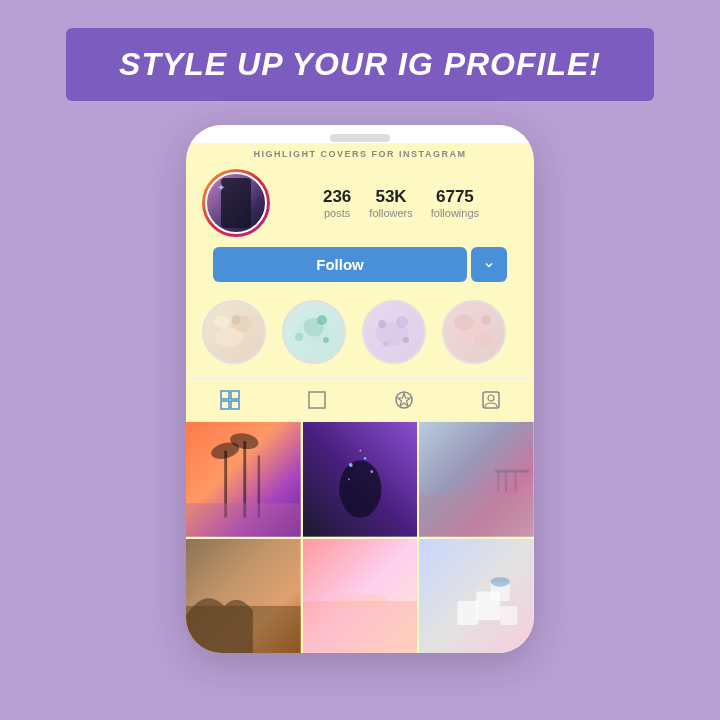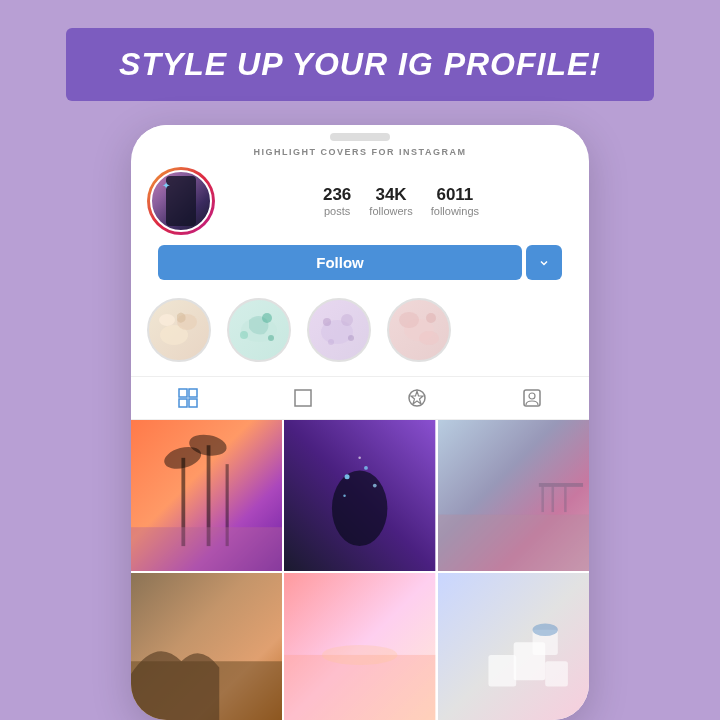--- a/index.html
+++ b/index.html
@@ -29,23 +29,23 @@
       color: white;
       font-size: 32px;
       font-weight: 900;
       text-transform: uppercase;
       letter-spacing: 1px;
       font-style: italic;
     }
 
     .phone-wrapper {
       margin-top: 24px;
-      background: #ffffff;
+      background: #fef9c3;
       border-radius: 36px;
-      width: 458px;
+      width: 348px;
       min-height: 500px;
       box-shadow: 0 10px 40px rgba(0,0,0,0.18);
       overflow: hidden;
       display: flex;
       flex-direction: column;
       position: relative;
     }
 
     
     .phone-top {
@@ -256,25 +256,25 @@
     <div class="profile-section">
       <div class="avatar-ring">
         <div class="avatar-inner"></div>
       </div>
       <div class="stats-row">
         <div class="stat-item">
           <div class="stat-number">236</div>
           <div class="stat-label">posts</div>
         </div>
         <div class="stat-item">
-          <div class="stat-number">34K</div>
+          <div class="stat-number">53K</div>
           <div class="stat-label">followers</div>
         </div>
         <div class="stat-item">
-          <div class="stat-number">6011</div>
+          <div class="stat-number">6775</div>
           <div class="stat-label">followings</div>
         </div>
       </div>
     </div>
 
     <div class="follow-row">
       <button class="follow-btn">Follow</button>
       <div class="follow-dropdown">
         <svg width="10" height="10" viewBox="0 0 10 10">
           <path d="M2 3.5 L5 6.5 L8 3.5" stroke="white" stroke-width="1.5" fill="none"></path>

